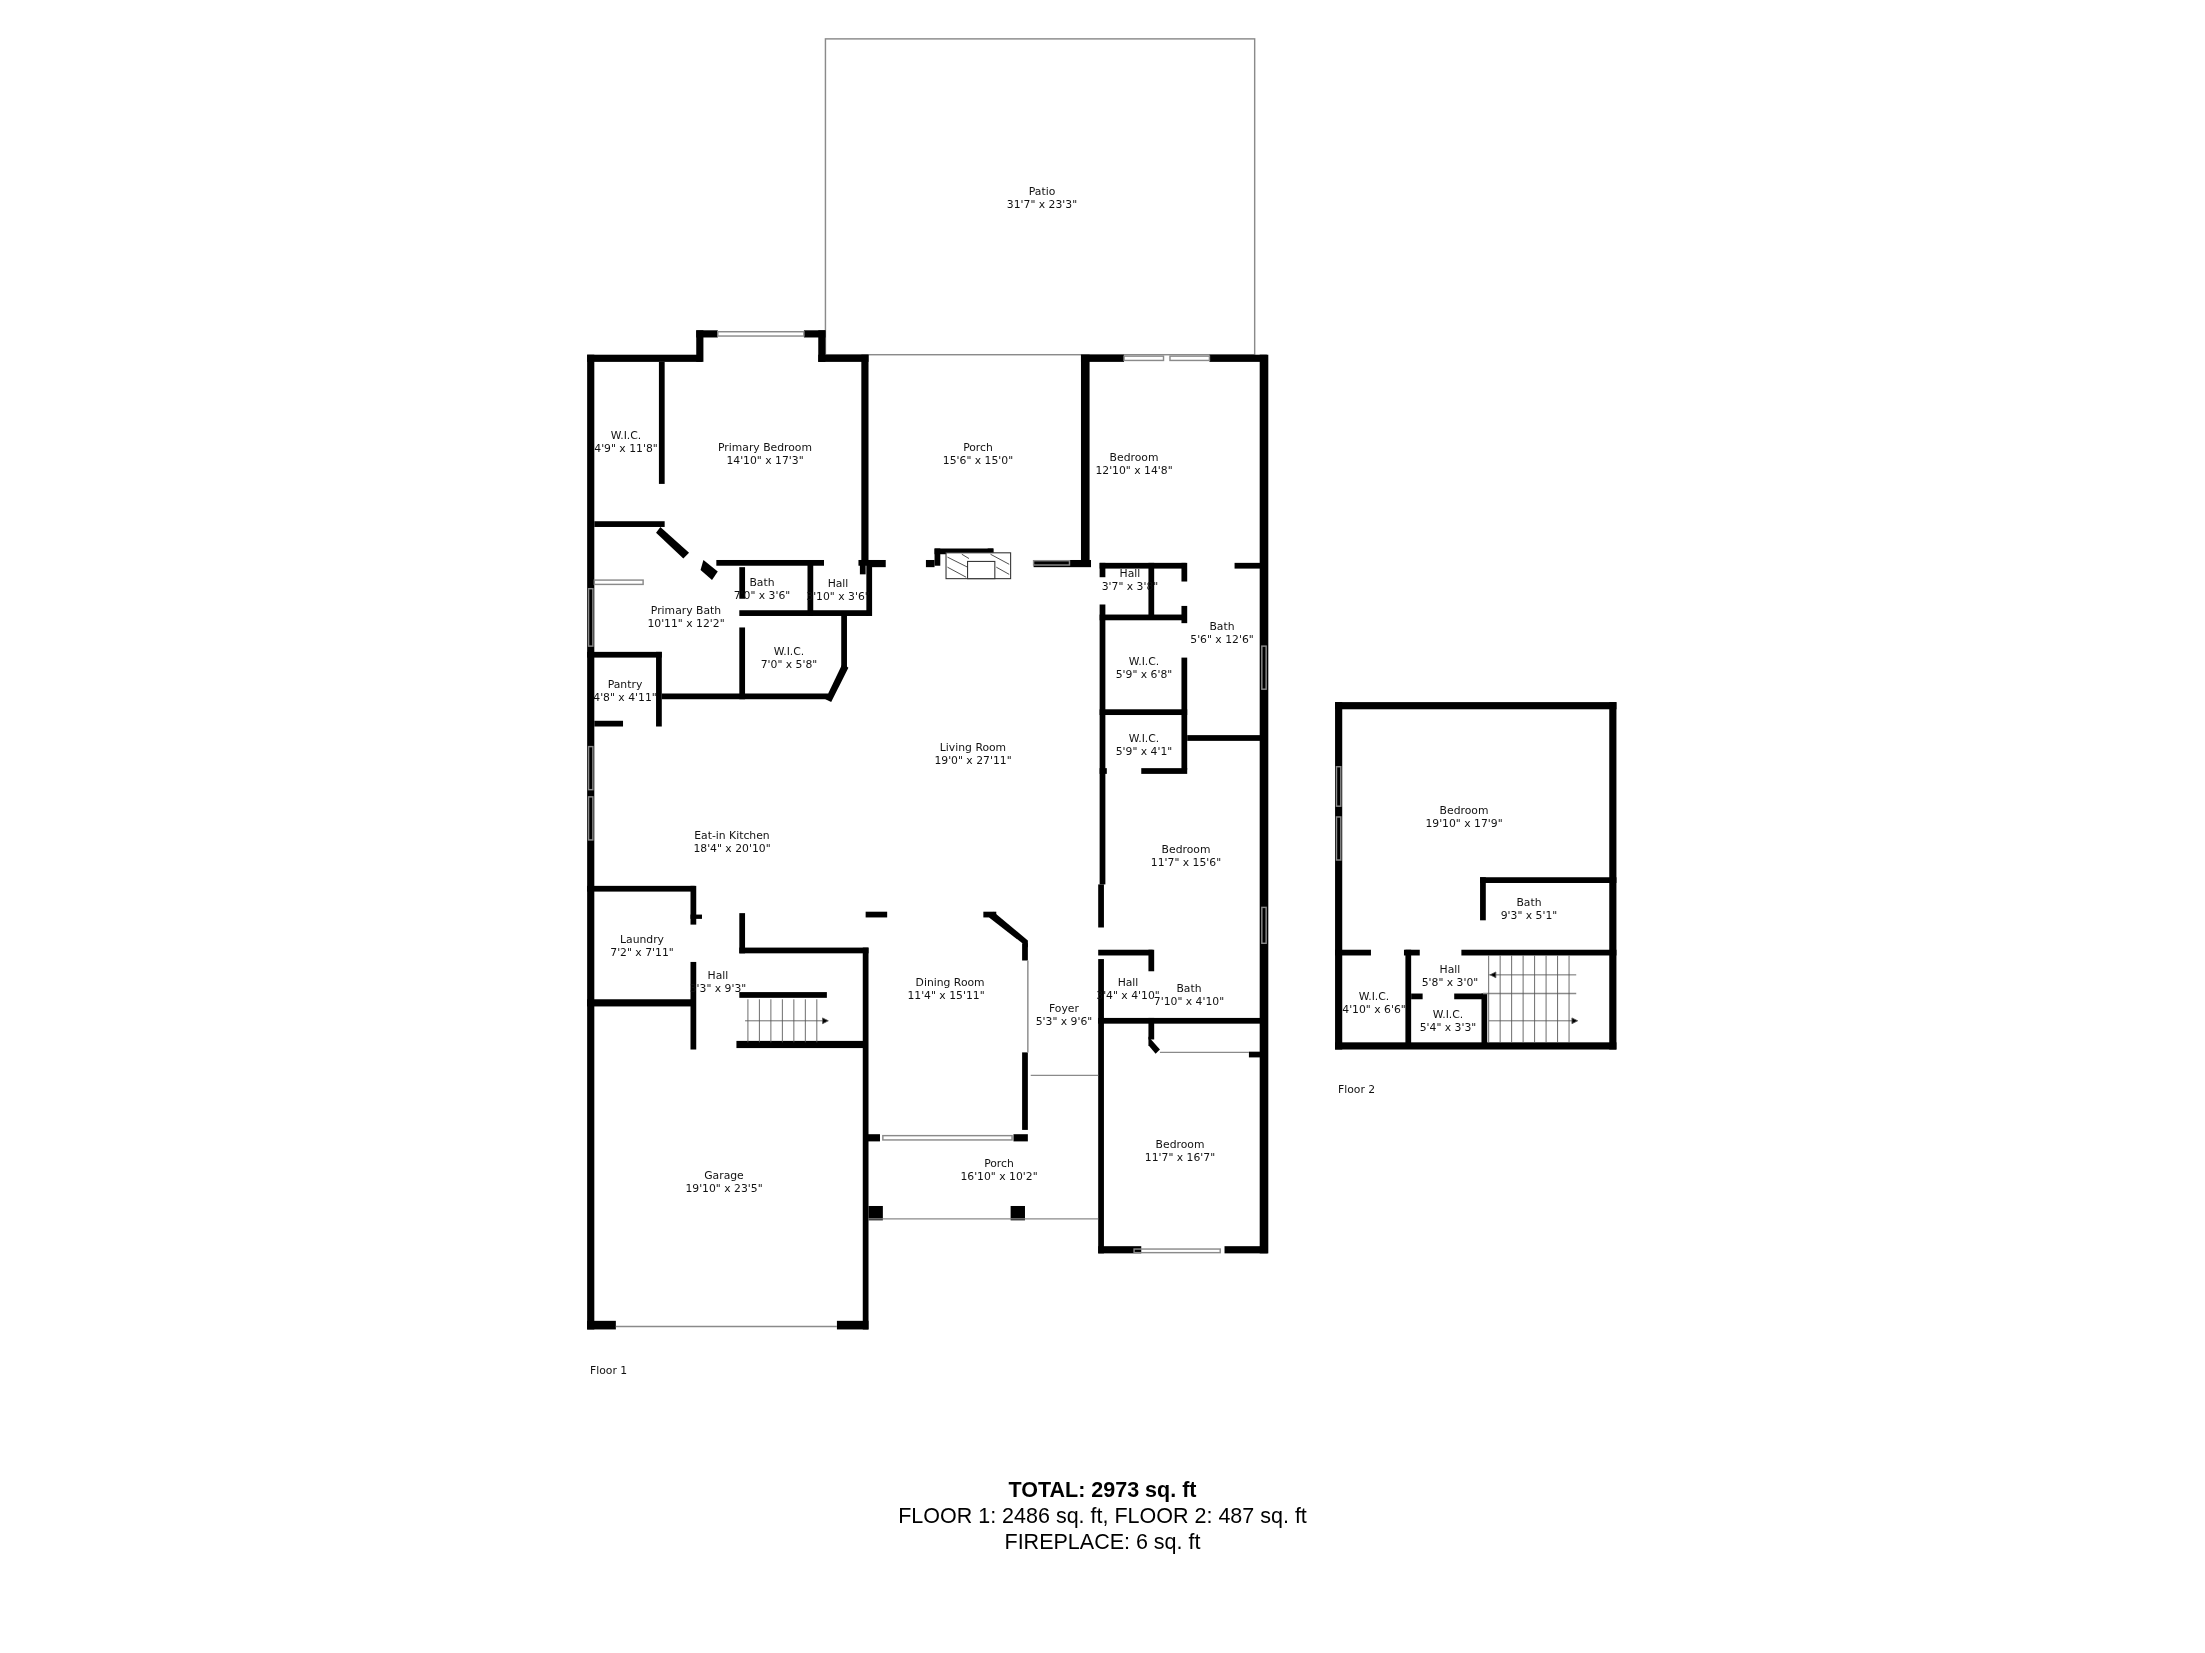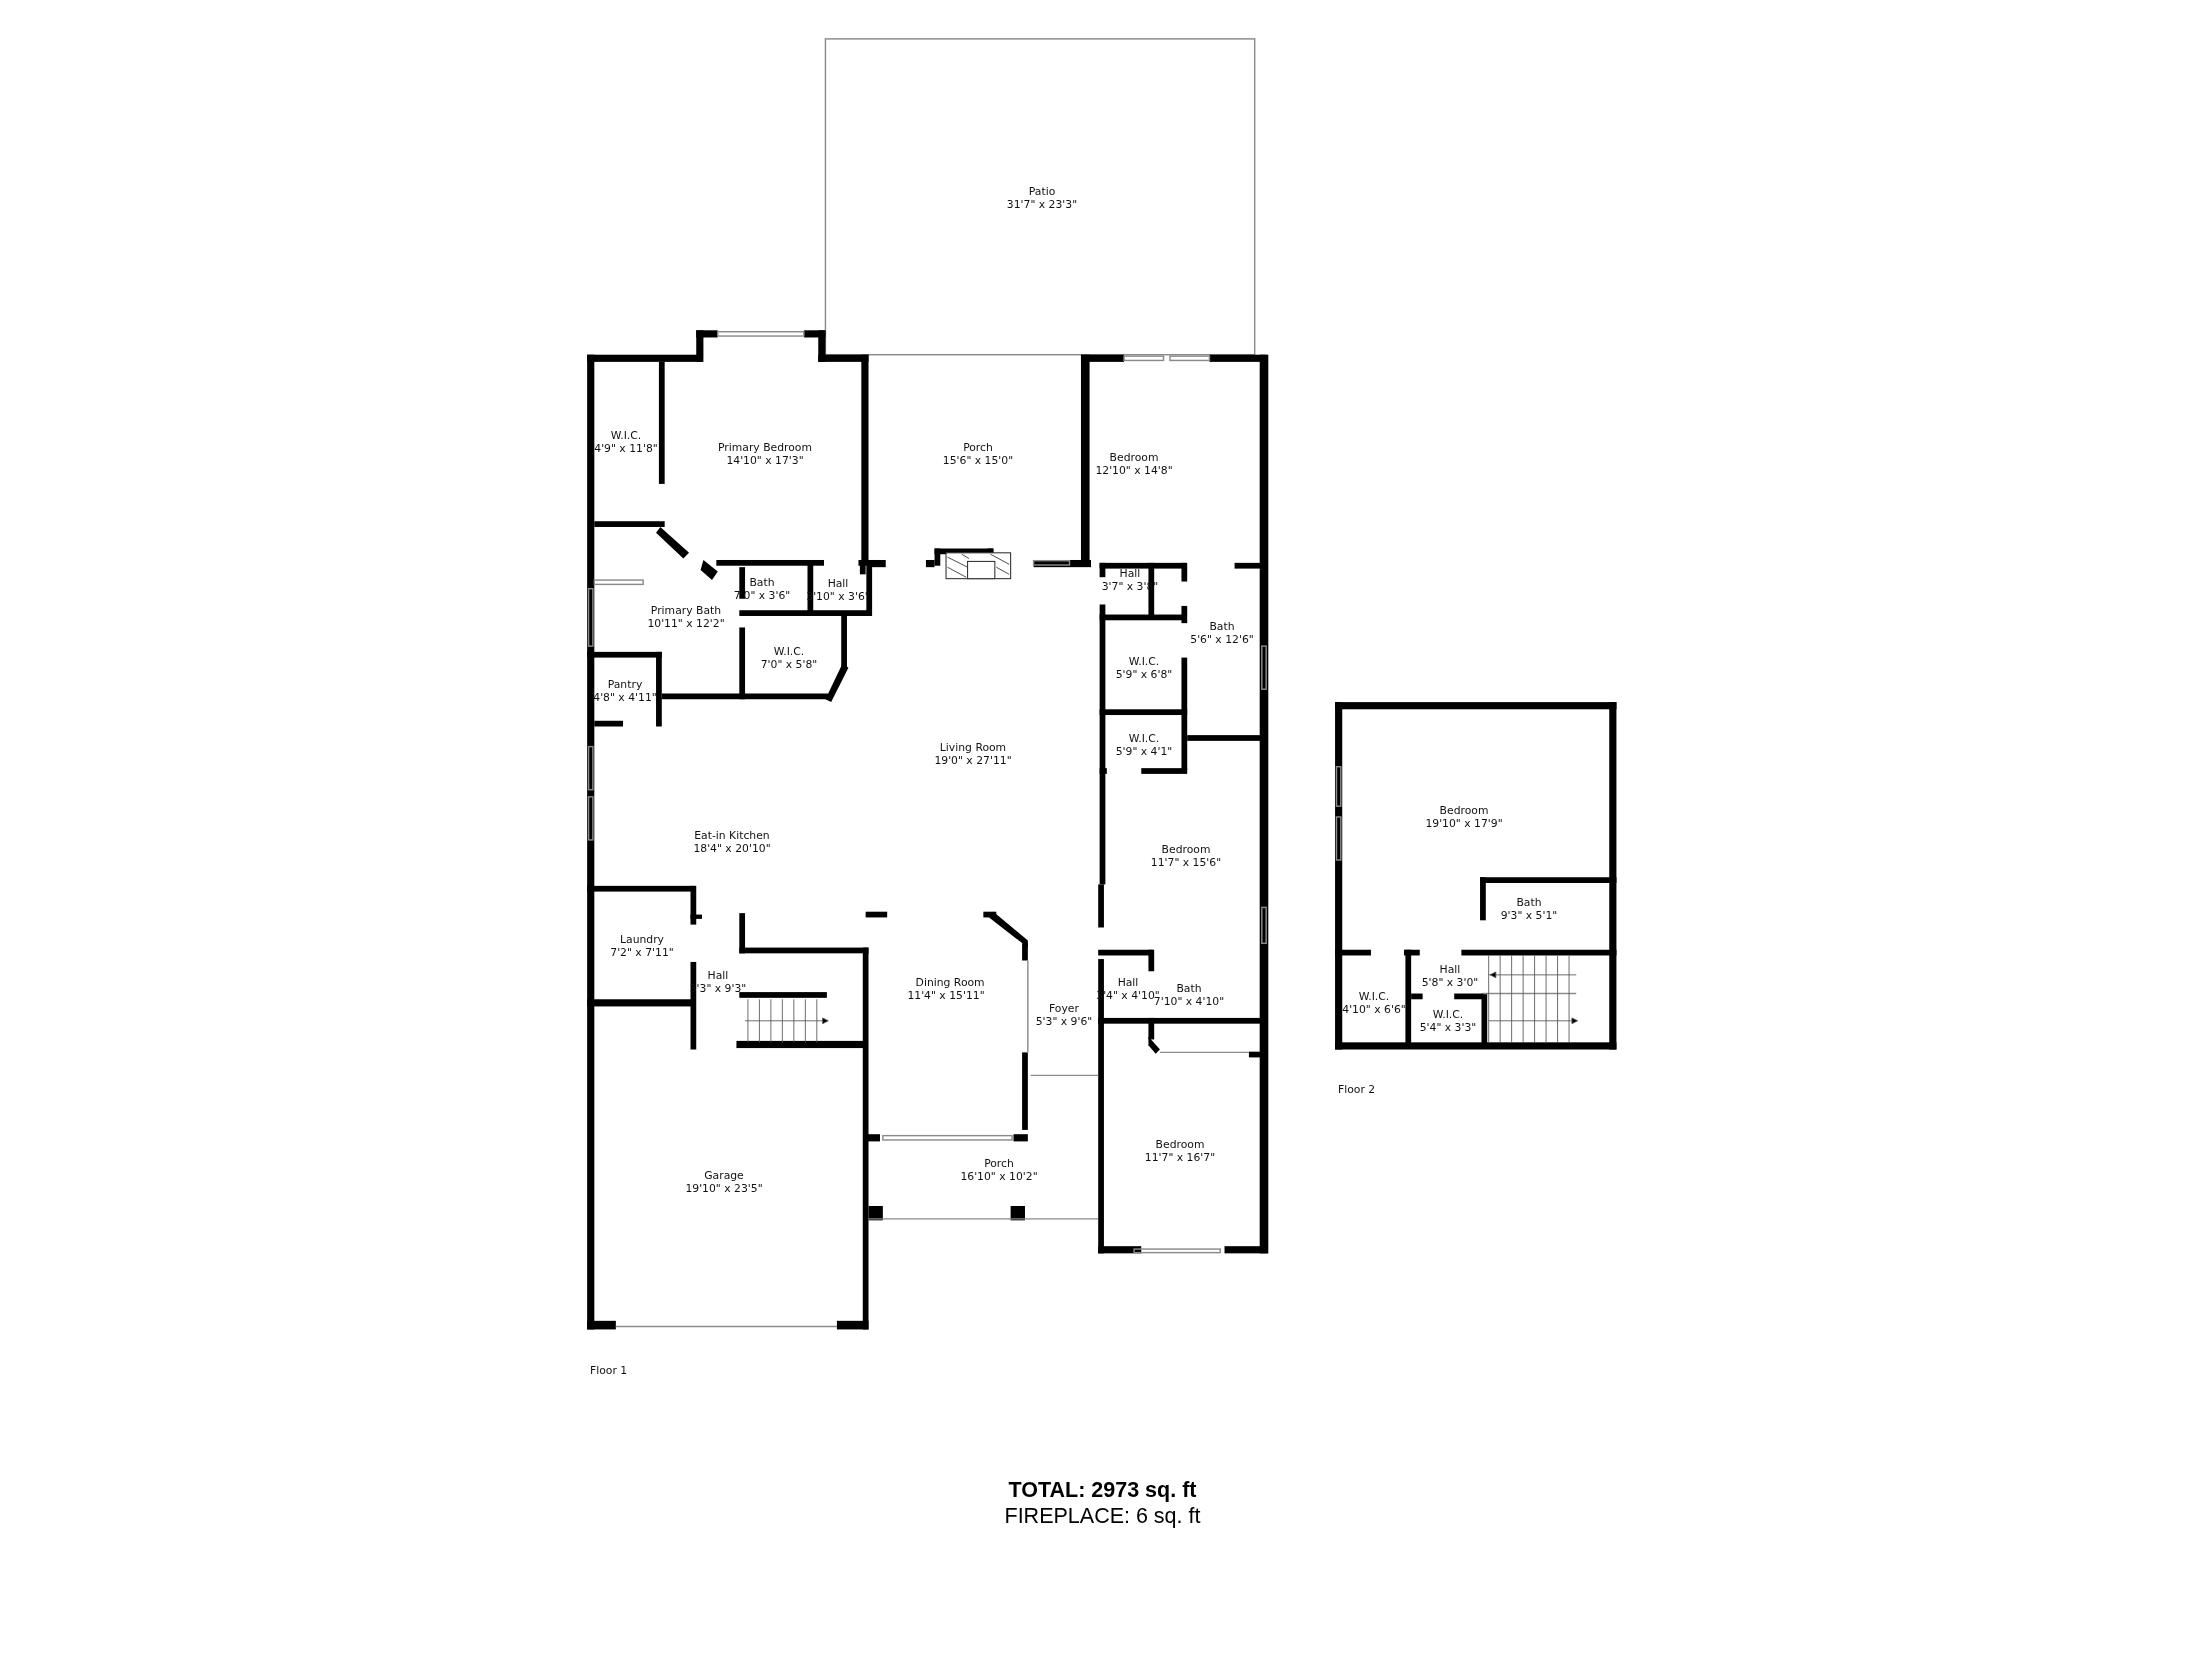--- a/index.html
+++ b/index.html
@@ -326,15 +326,16 @@
   <span class="dims">4'10" x 6'6"</span>
 </div>
 <div class="room-label" style="left:1448px;top:1021px;">
   <span class="name">W.I.C.</span>
   <span class="dims">5'4" x 3'3"</span>
 </div>
 <div class="floor-label" style="left:1338px;top:1083px;">Floor 2</div>
 
 <div class="summary">
   <div class="total">TOTAL: 2973 sq. ft</div>
+  <div class="line">FLOOR 1: 2486 sq. ft, FLOOR 2: 487 sq. ft</div>
   <div class="line">FIREPLACE: 6 sq. ft</div>
 </div>
 
 
 </body></html>

